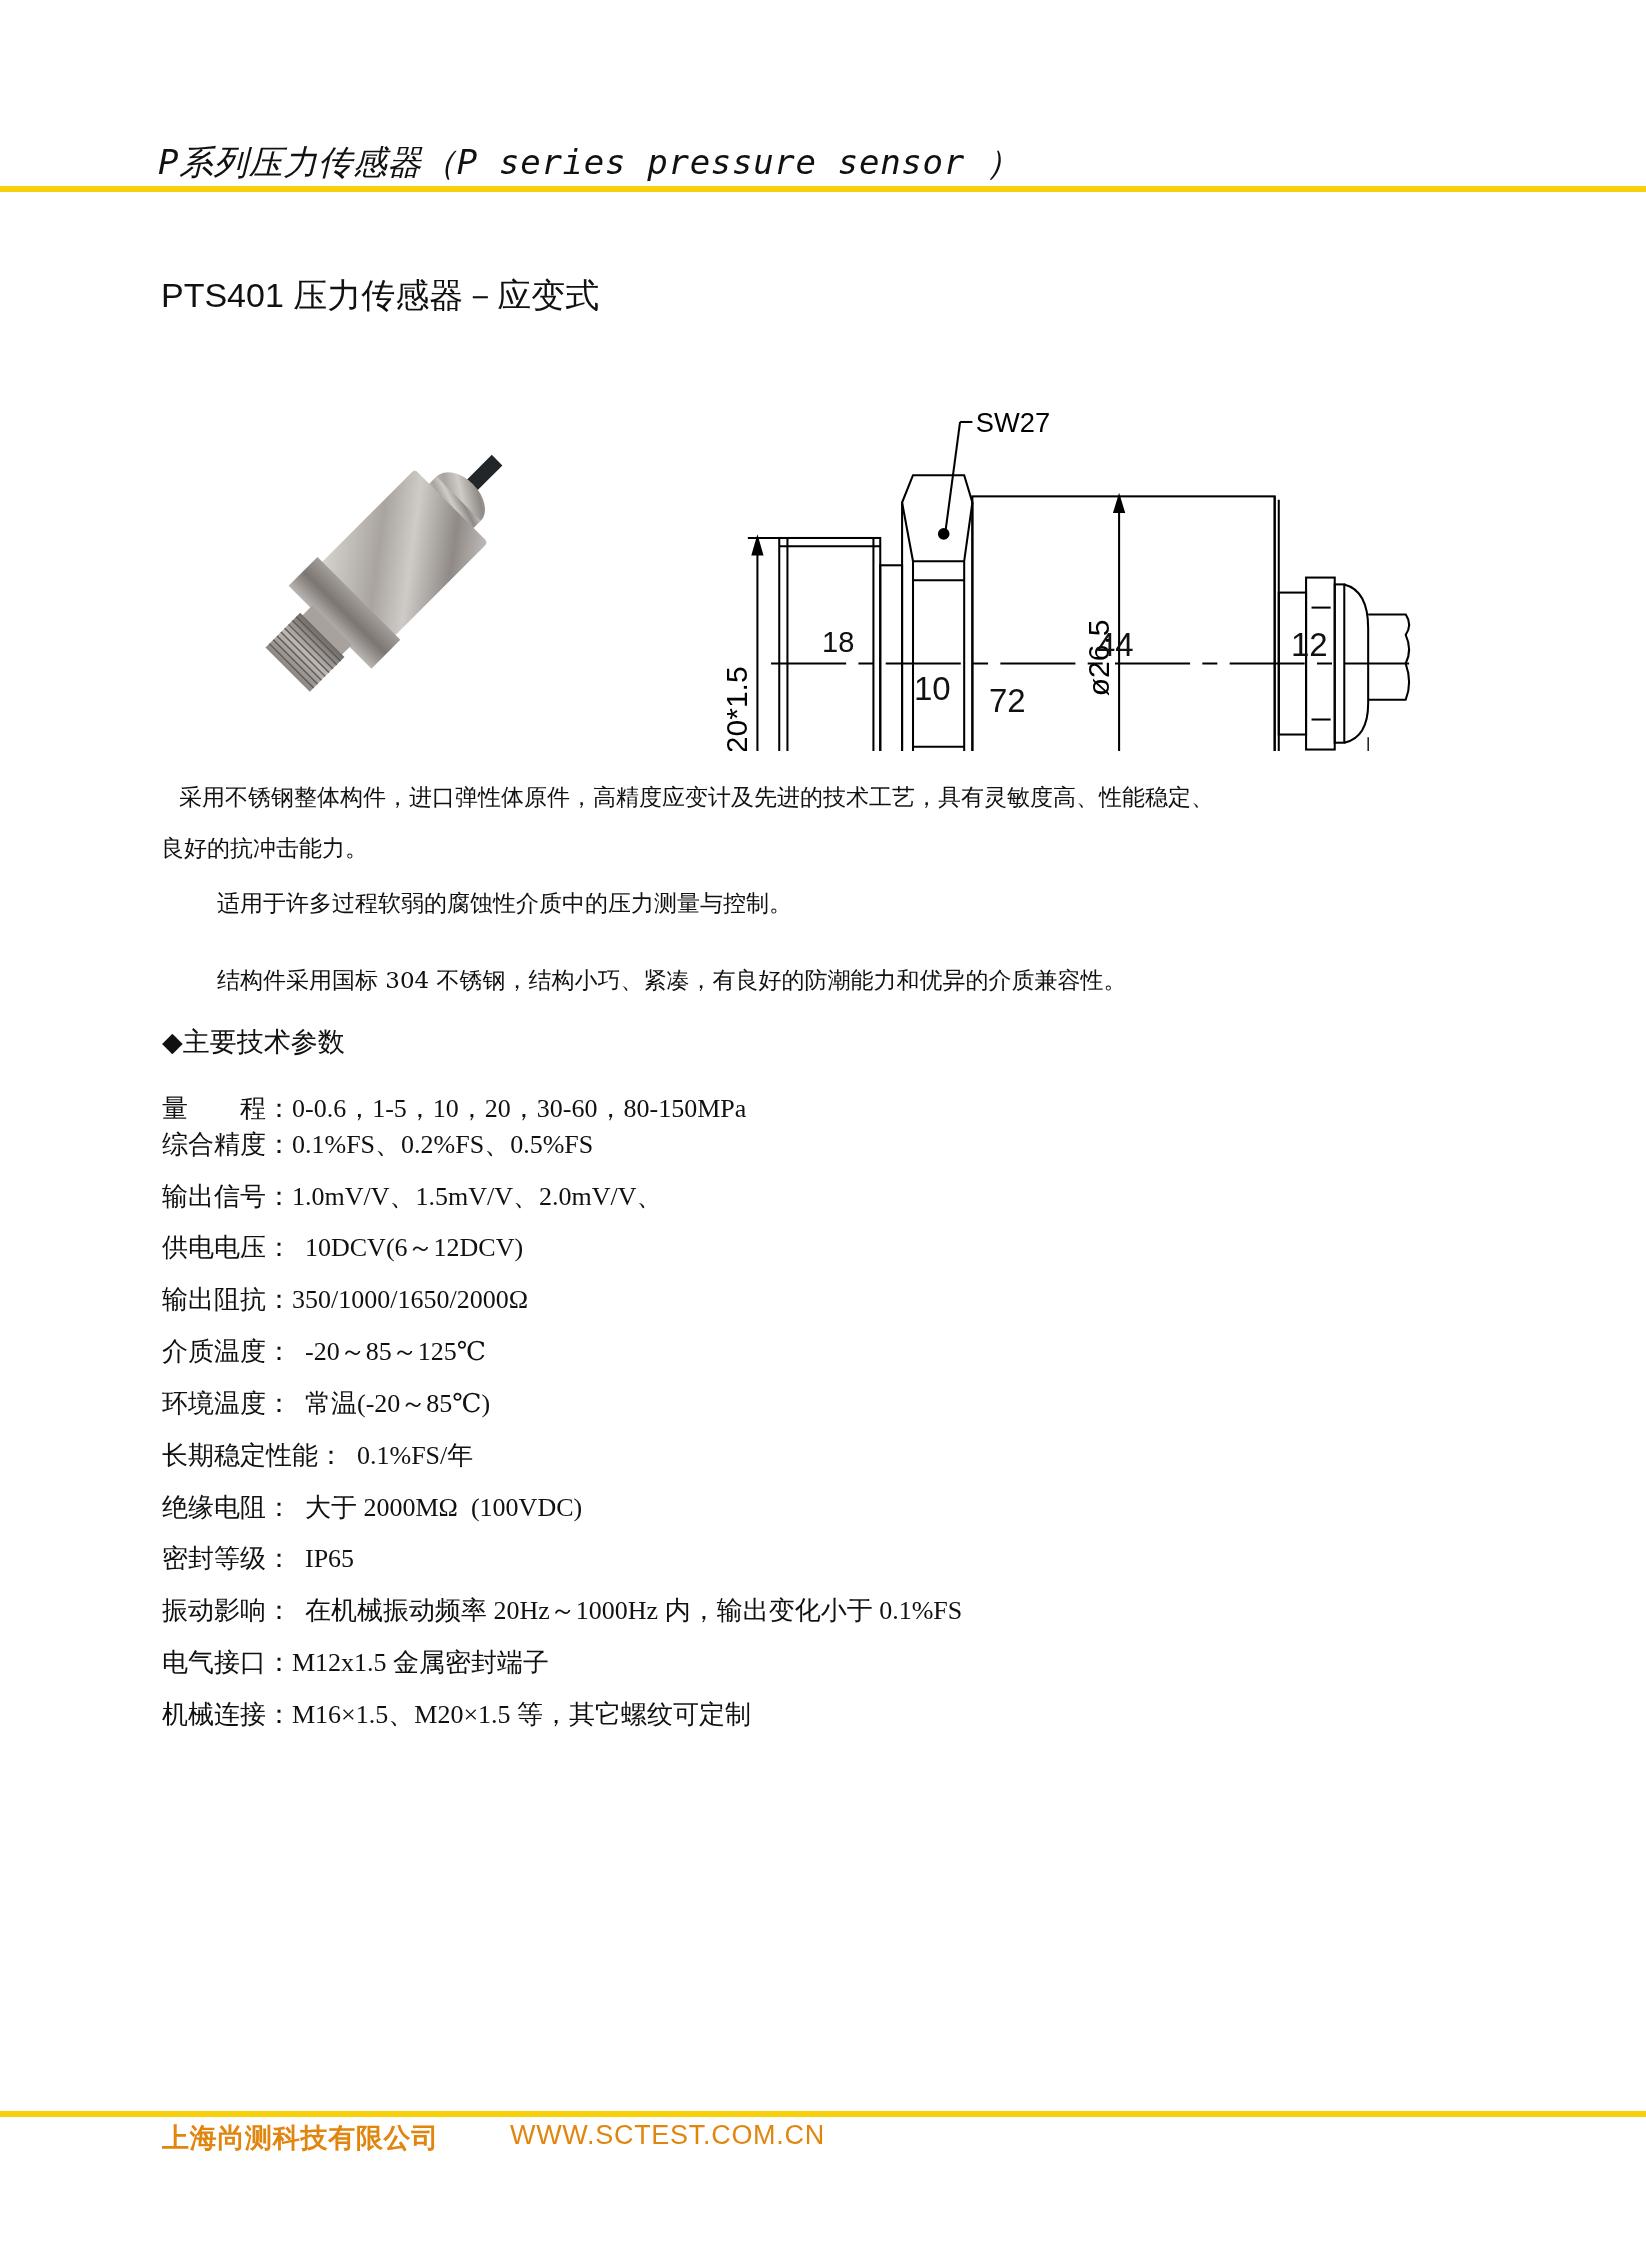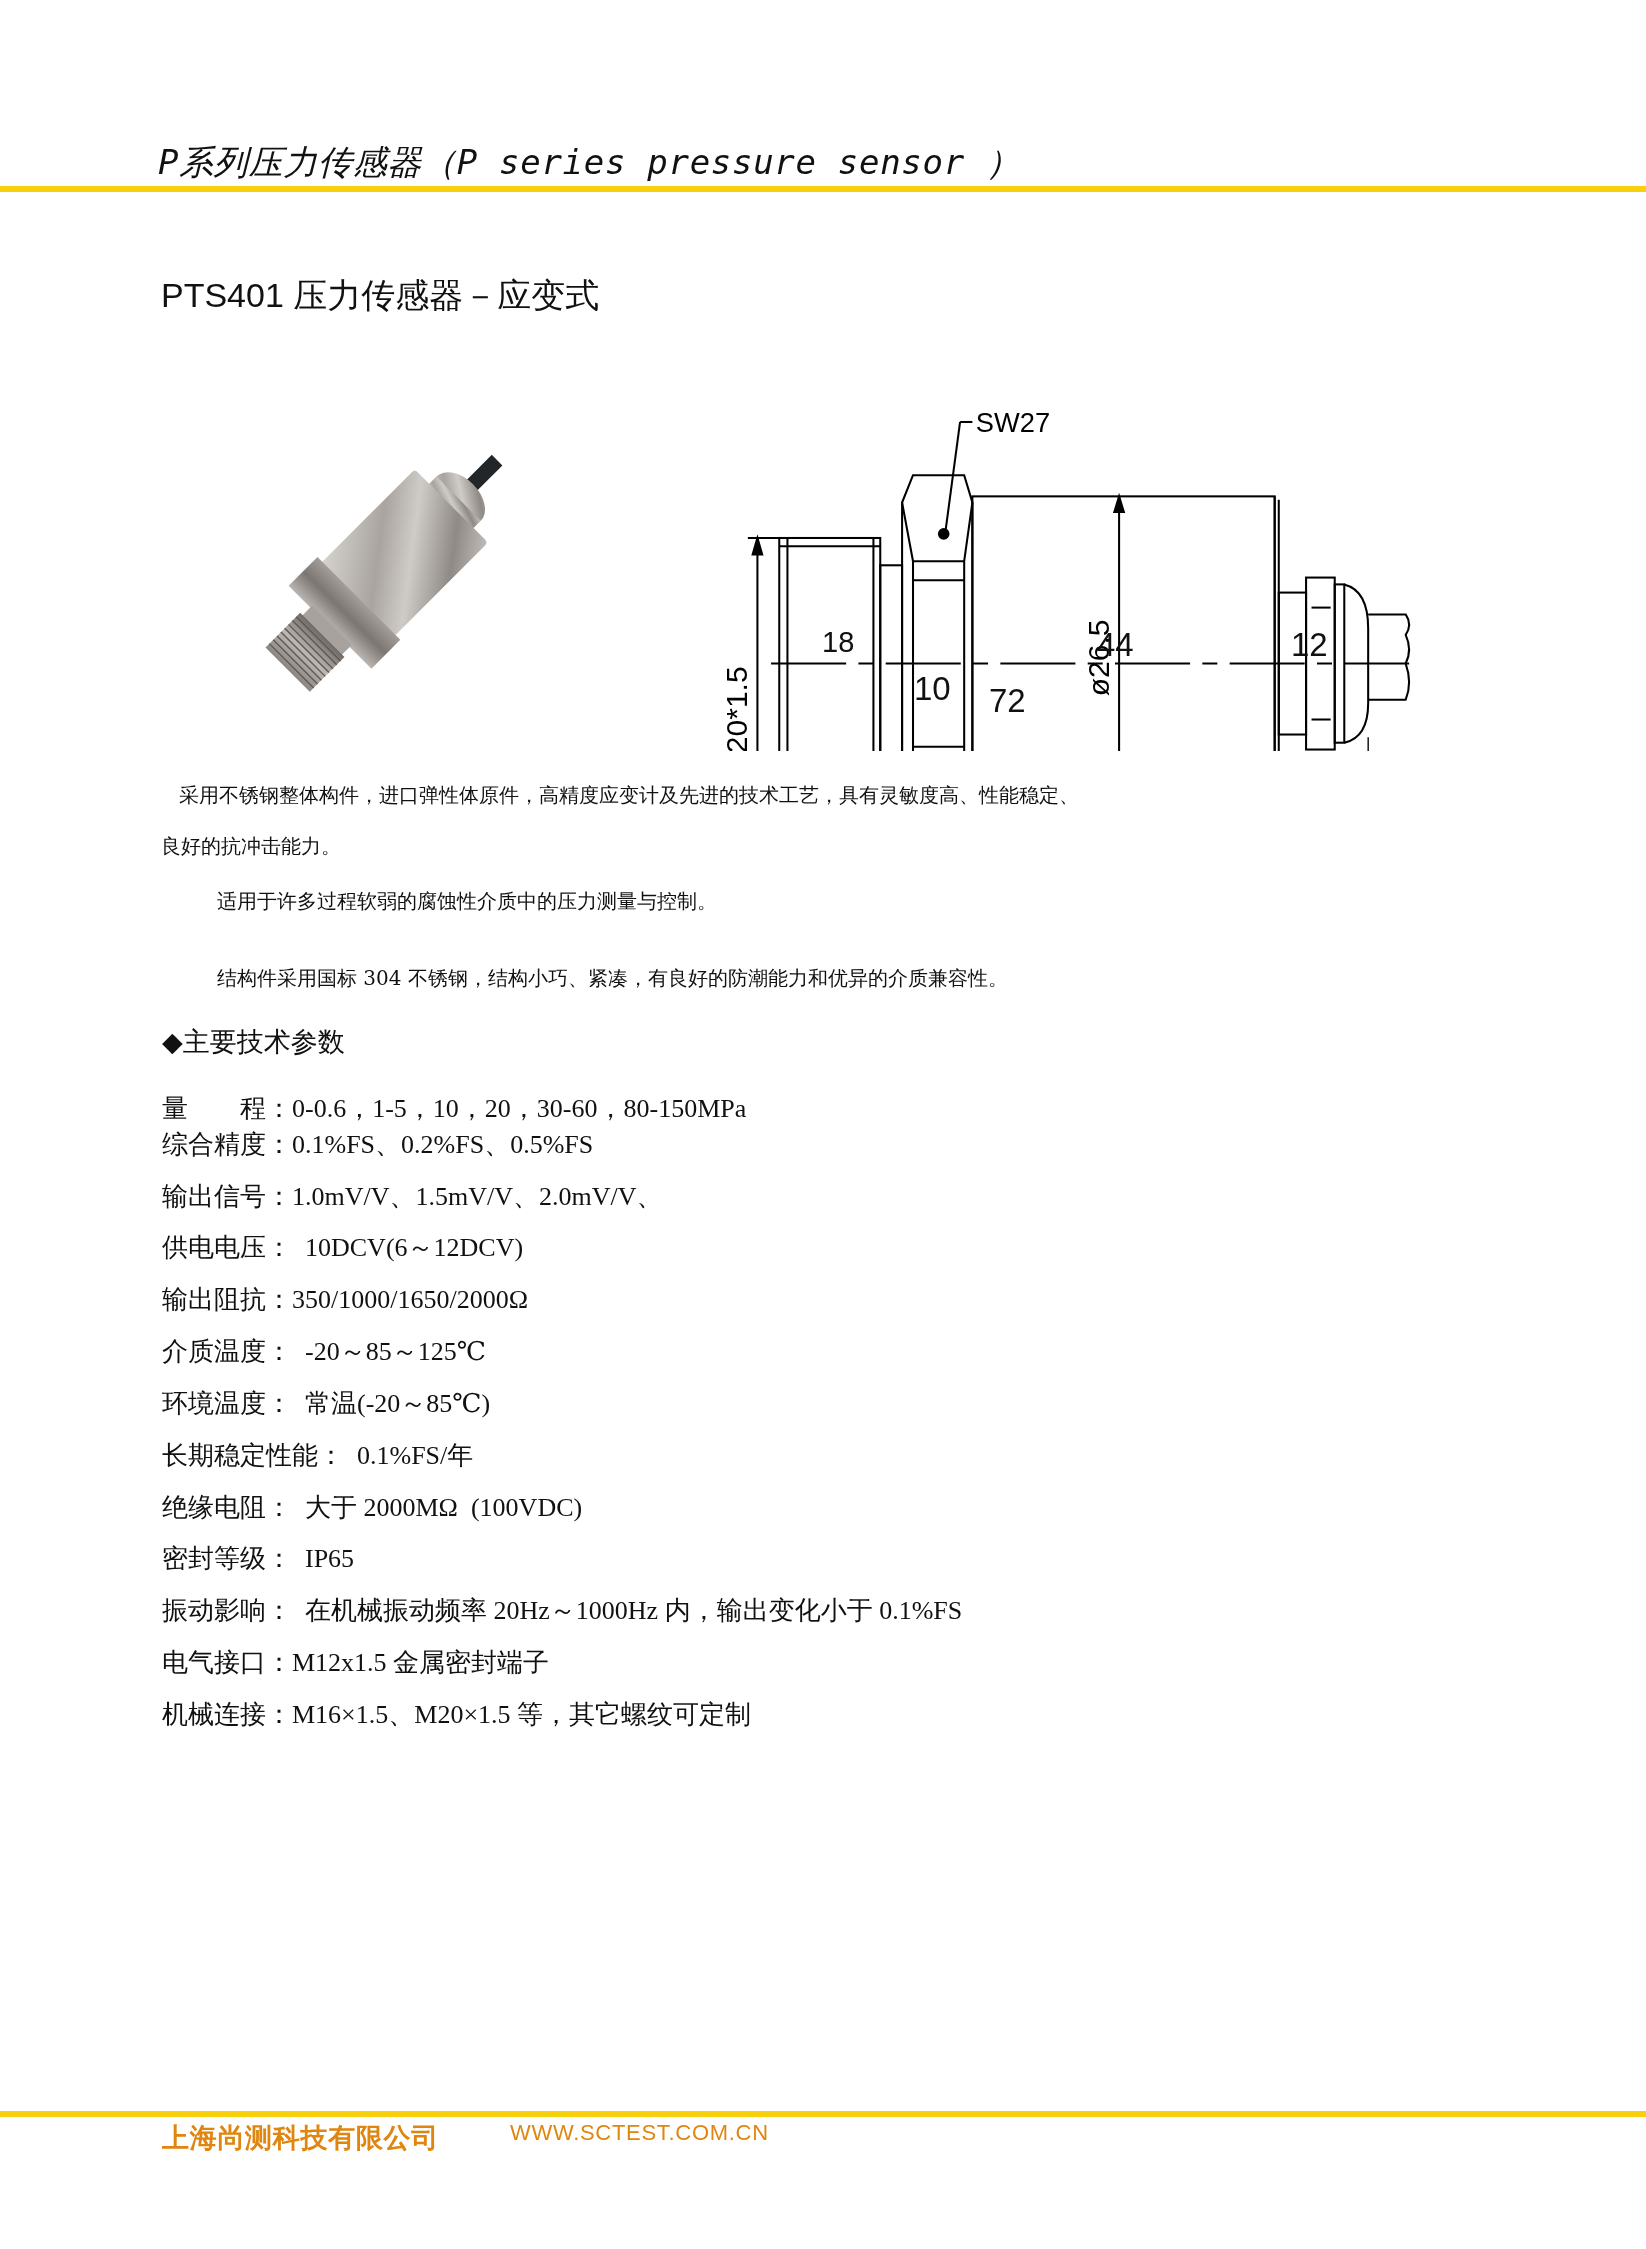--- a/index.html
+++ b/index.html
@@ -5,32 +5,32 @@
   html, body { margin: 0; padding: 0; background: #ffffff; }
   body { width: 1646px; height: 2250px; position: relative; overflow: hidden; font-family: "DejaVu Serif", serif; color: #111; }
   .abs { position: absolute; }
   .header-title { left: 158px; top: 140px; font-family: "DejaVu Sans Mono", "Liberation Mono", monospace; font-style: italic; font-size: 34px; letter-spacing: 0.7px; color: #111; white-space: nowrap; }
   .rule { position: absolute; left: 0; width: 1646px; height: 6.1px; background: #f7cf0a; }
   .rule.top { top: 186px; }
   .rule.bottom { top: 2111px; }
   .product-title { left: 161px; top: 273px; font-family: "Liberation Sans", "DejaVu Sans", sans-serif; font-size: 34px; color: #111; white-space: nowrap; }
   .photo { left: 225px; top: 409px; width: 341px; height: 286px; }
   .drawing { left: 696px; top: 355px; width: 737px; height: 396px; }
-  .para { font-family: "DejaVu Serif", "Liberation Serif", serif; font-size: 20px; color: #111; white-space: nowrap; }
+  .para { font-family: "DejaVu Serif", "Liberation Serif", serif; font-size: 23px; color: #111; white-space: nowrap; }
   .p1 { left: 179px; top: 782px; }
   .p1b { left: 161px; top: 833px; }
   .p2 { left: 217px; top: 888px; }
   .p3 { left: 217px; top: 940px; margin-top: 25px; }
   .spec-heading { left: 162px; top: 1024px; font-family: "DejaVu Sans", "Liberation Sans", sans-serif; font-size: 27px; color: #111; white-space: nowrap; }
   .specs { left: 162px; top: 1076px; }
   .spec-row { position: absolute; left: 0; font-family: "Liberation Serif", "DejaVu Serif", serif; font-size: 26px; color: #111; white-space: nowrap; height: 33px; line-height: 33px; }
   .spec-label { display: inline-block; }
   .spec-value { display: inline-block; }
   .footer-company { left: 162px; top: 2120px; font-family: "DejaVu Sans", "Liberation Sans", sans-serif; font-weight: bold; font-size: 27px; color: #e0860f; white-space: nowrap; letter-spacing: 0.7px; }
-  .footer-url { left: 510px; top: 2120px; font-family: "Liberation Sans", "DejaVu Sans", sans-serif; font-size: 22px; color: #e0860f; white-space: nowrap; letter-spacing: 0.7px; }
+  .footer-url { left: 510px; top: 2120px; font-family: "Liberation Sans", "DejaVu Sans", sans-serif; font-size: 27px; color: #e0860f; white-space: nowrap; letter-spacing: 0.7px; }
   svg text { font-family: "Liberation Sans", "DejaVu Sans", sans-serif; }
 </style>
 </head>
 <body>
 
 <div class="abs header-title">P系列压力传感器（P series pressure sensor ）</div>
 <div class="rule top"></div>
 
 <div class="abs product-title">PTS401 压力传感器－应变式</div>
 

